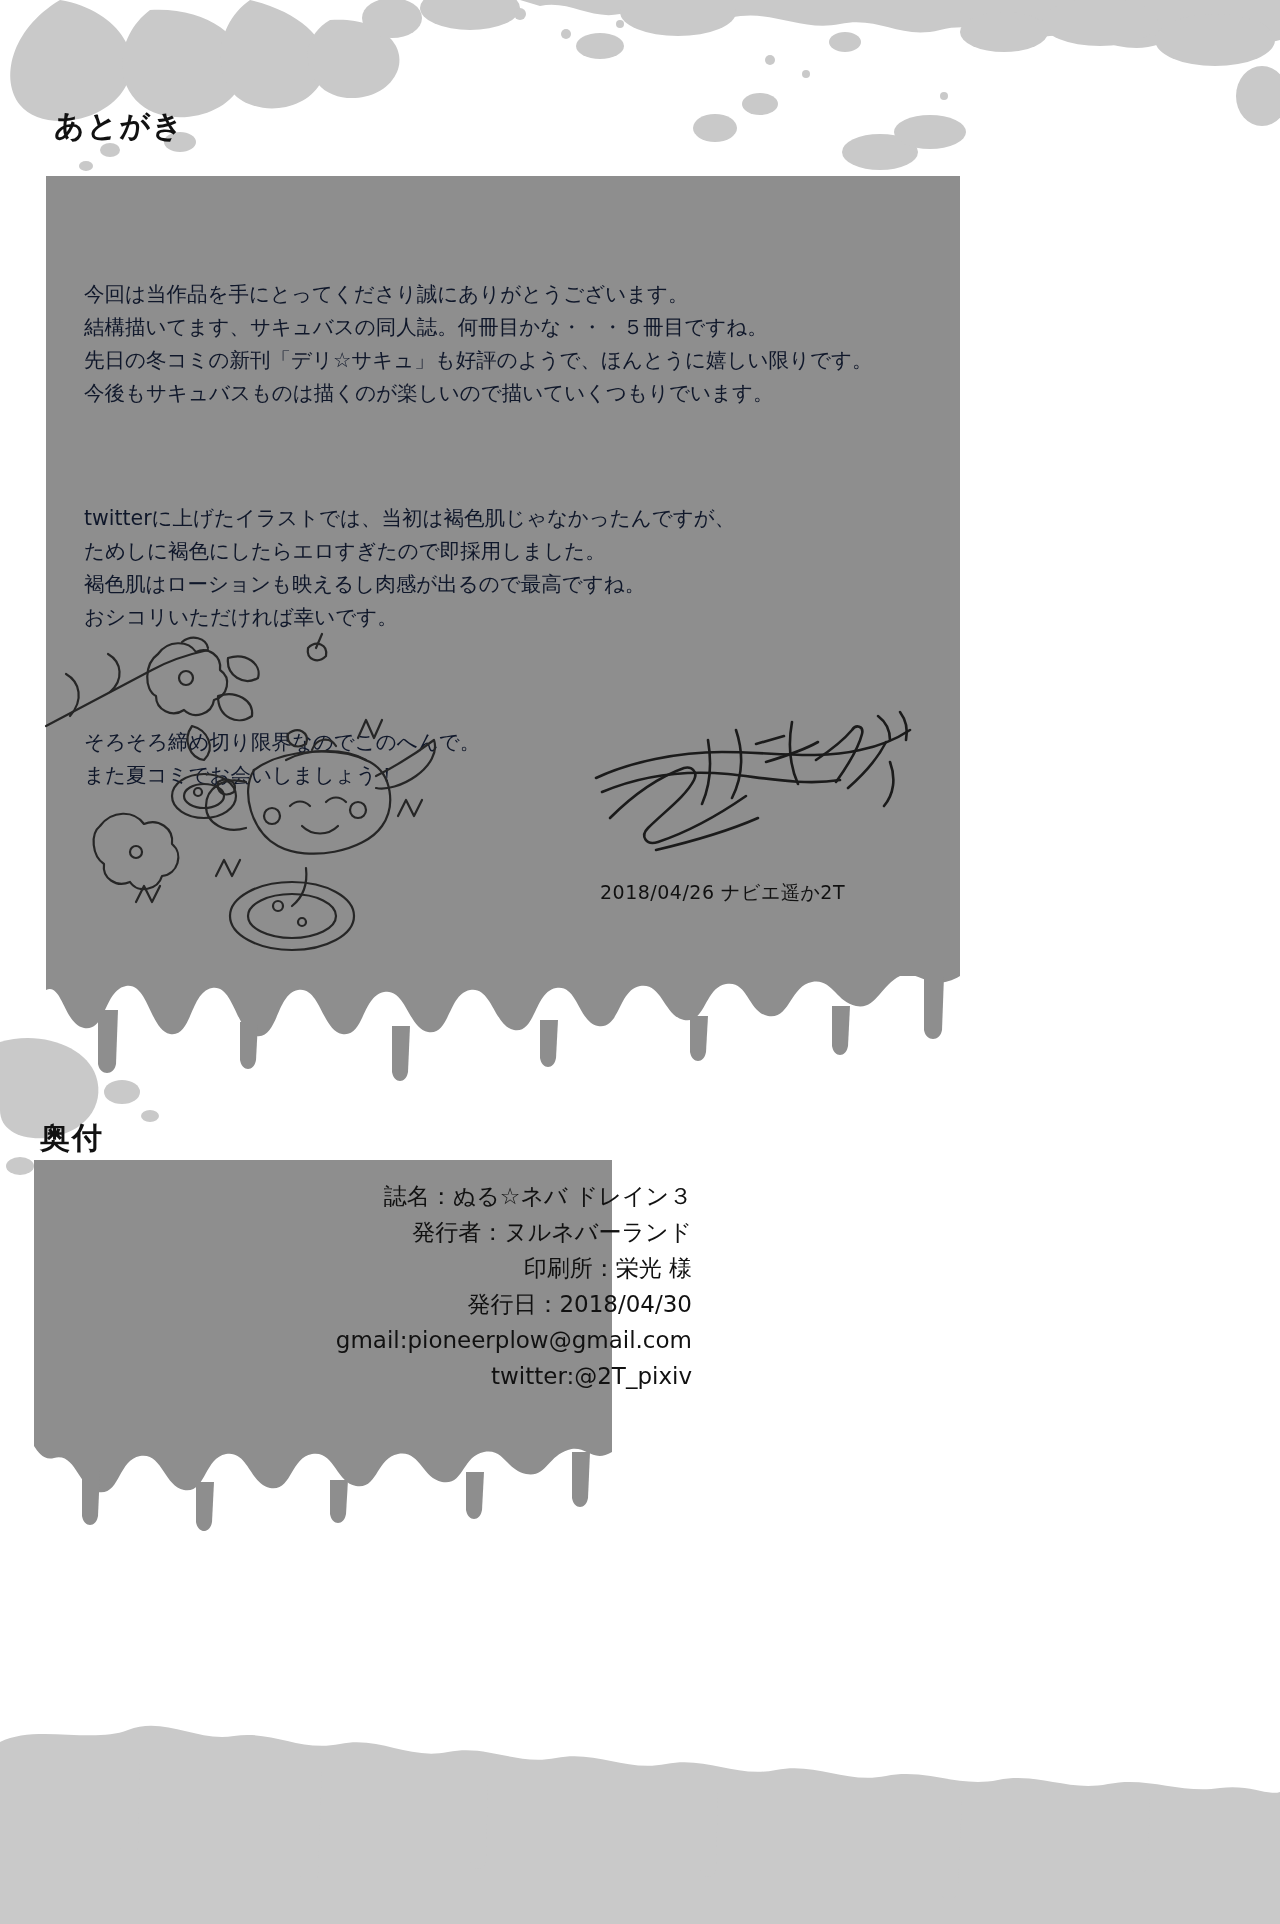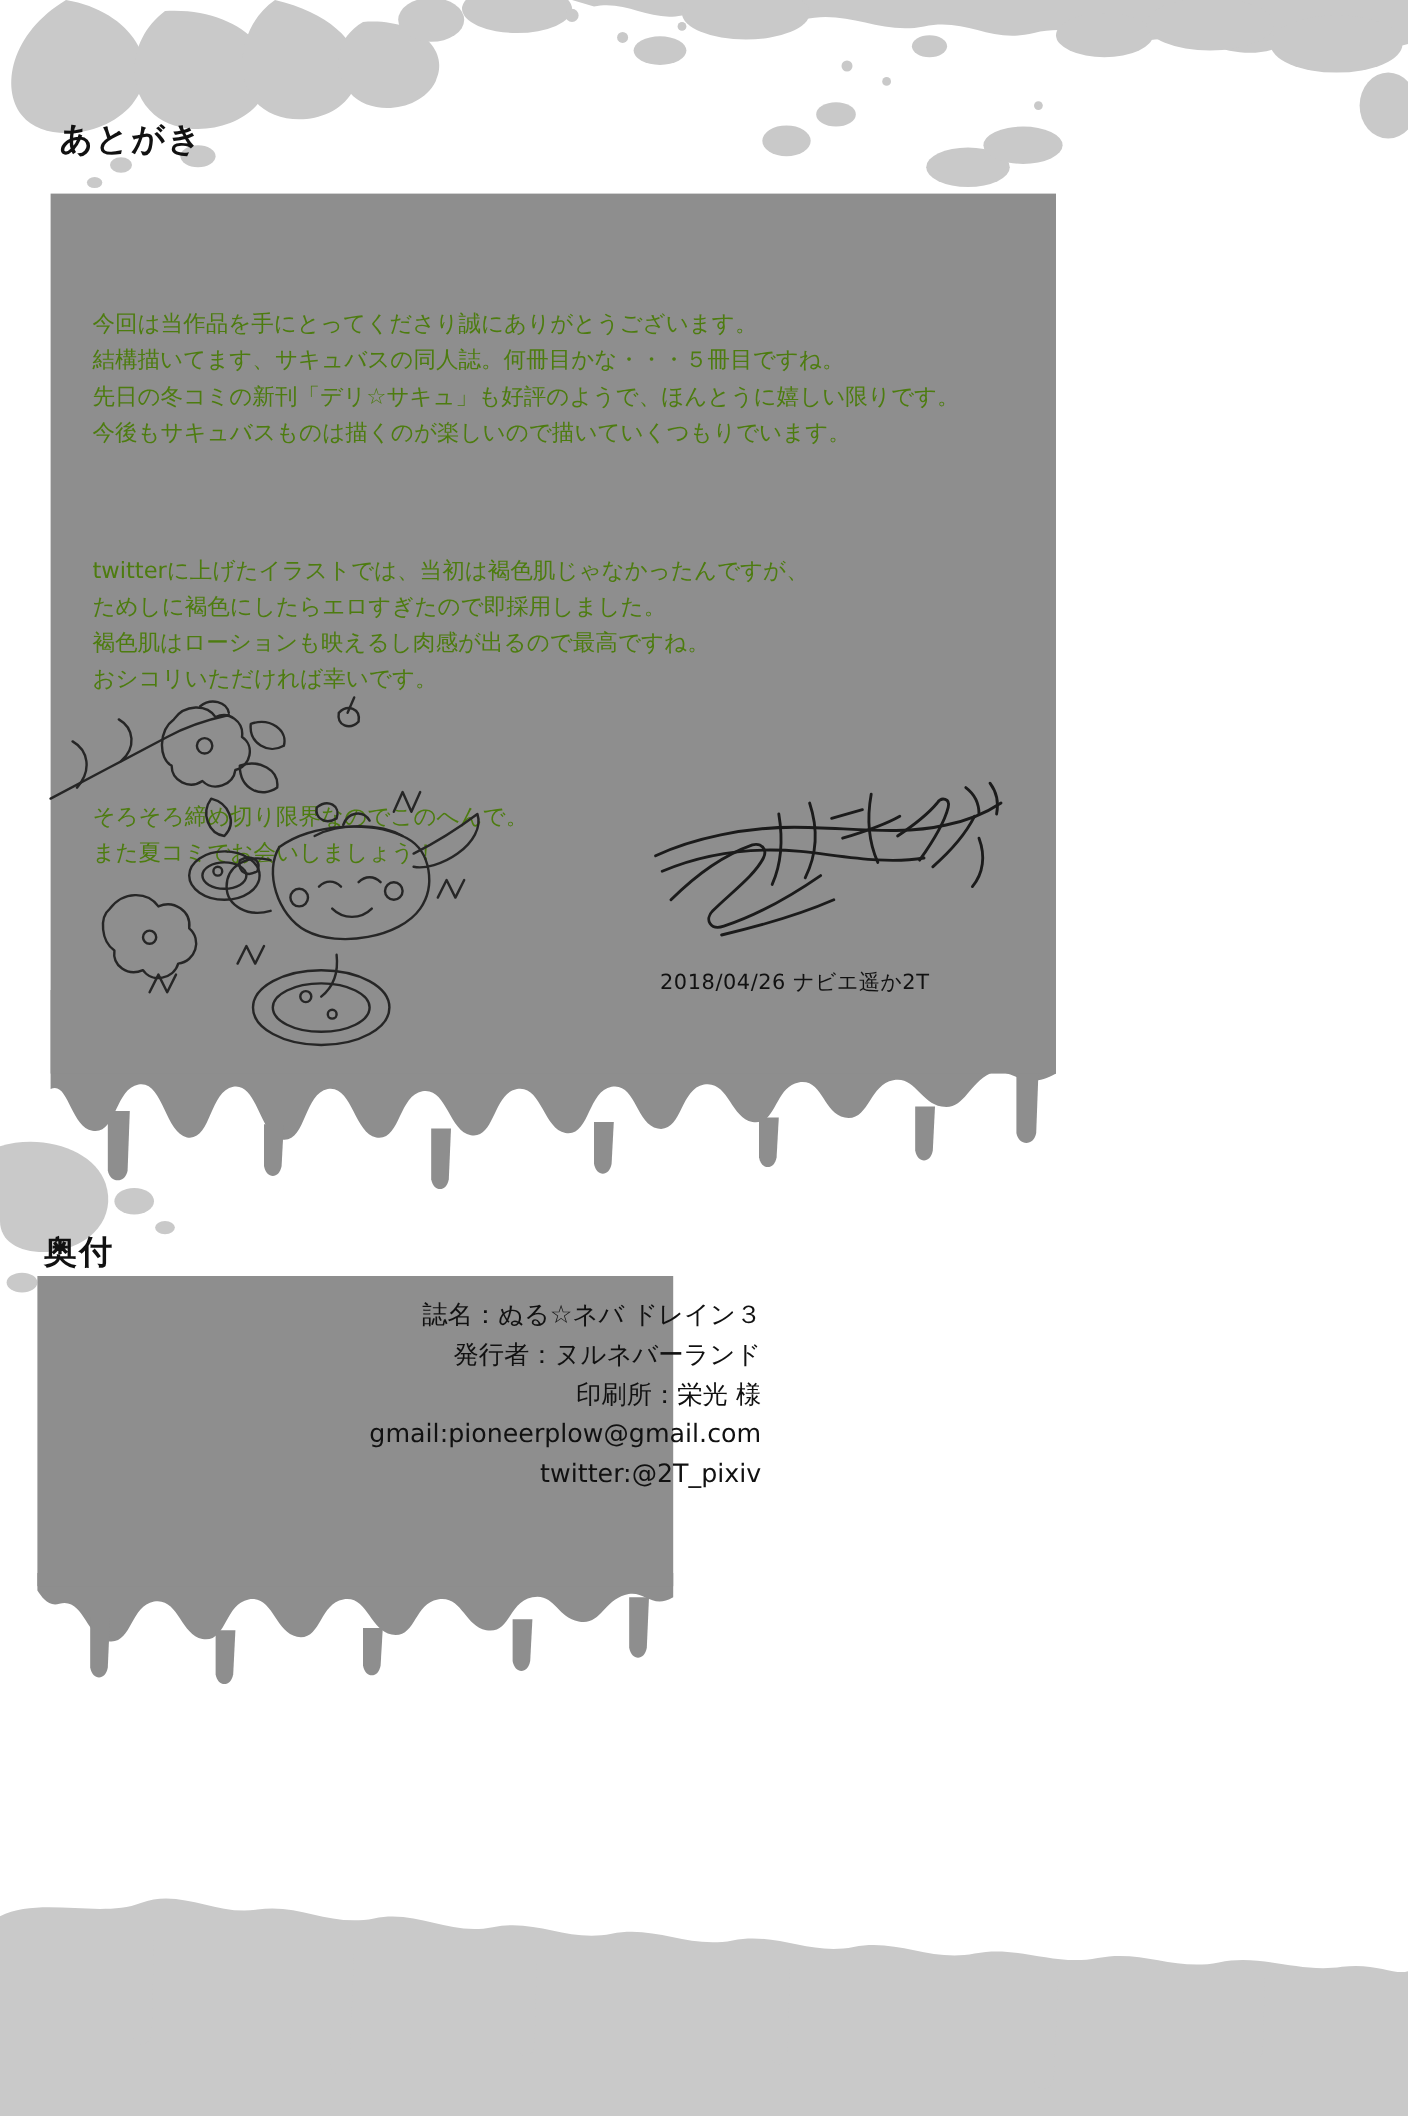--- a/index.html
+++ b/index.html
@@ -45,21 +45,21 @@
     background: #8e8e8e;
   }
 
   #afterword-body {
     position: absolute;
     left: 84px;
     top: 212px;
     width: 830px;
     font-size: 20.5px;
     line-height: 33px;
-    color: #4d7c0f;
+    color: #0f172a;
     white-space: pre-wrap;
   }
   .para { margin: 0 0 26px 0; white-space: pre-wrap; }
   .para:last-child { margin-bottom: 0; }
 
   #signature-date {
     position: absolute;
     left: 600px;
     top: 880px;
     font-size: 19px;
@@ -308,15 +308,16 @@
 <div id="signature-date">2018/04/26 ナビエ遥か2T</div>
 
 <div id="colophon-panel"></div>
 
 <h1 id="colophon-heading">奥付</h1>
 
 <div id="colophon-body">
   <div>誌名：ぬる☆ネバ ドレイン３</div>
   <div>発行者：ヌルネバーランド</div>
   <div>印刷所：栄光 様</div>
+  <div>発行日：2018/04/30</div>
   <div>gmail:pioneerplow@gmail.com</div>
   <div>twitter:@2T_pixiv</div>
 </div>
 
 </body></html>

